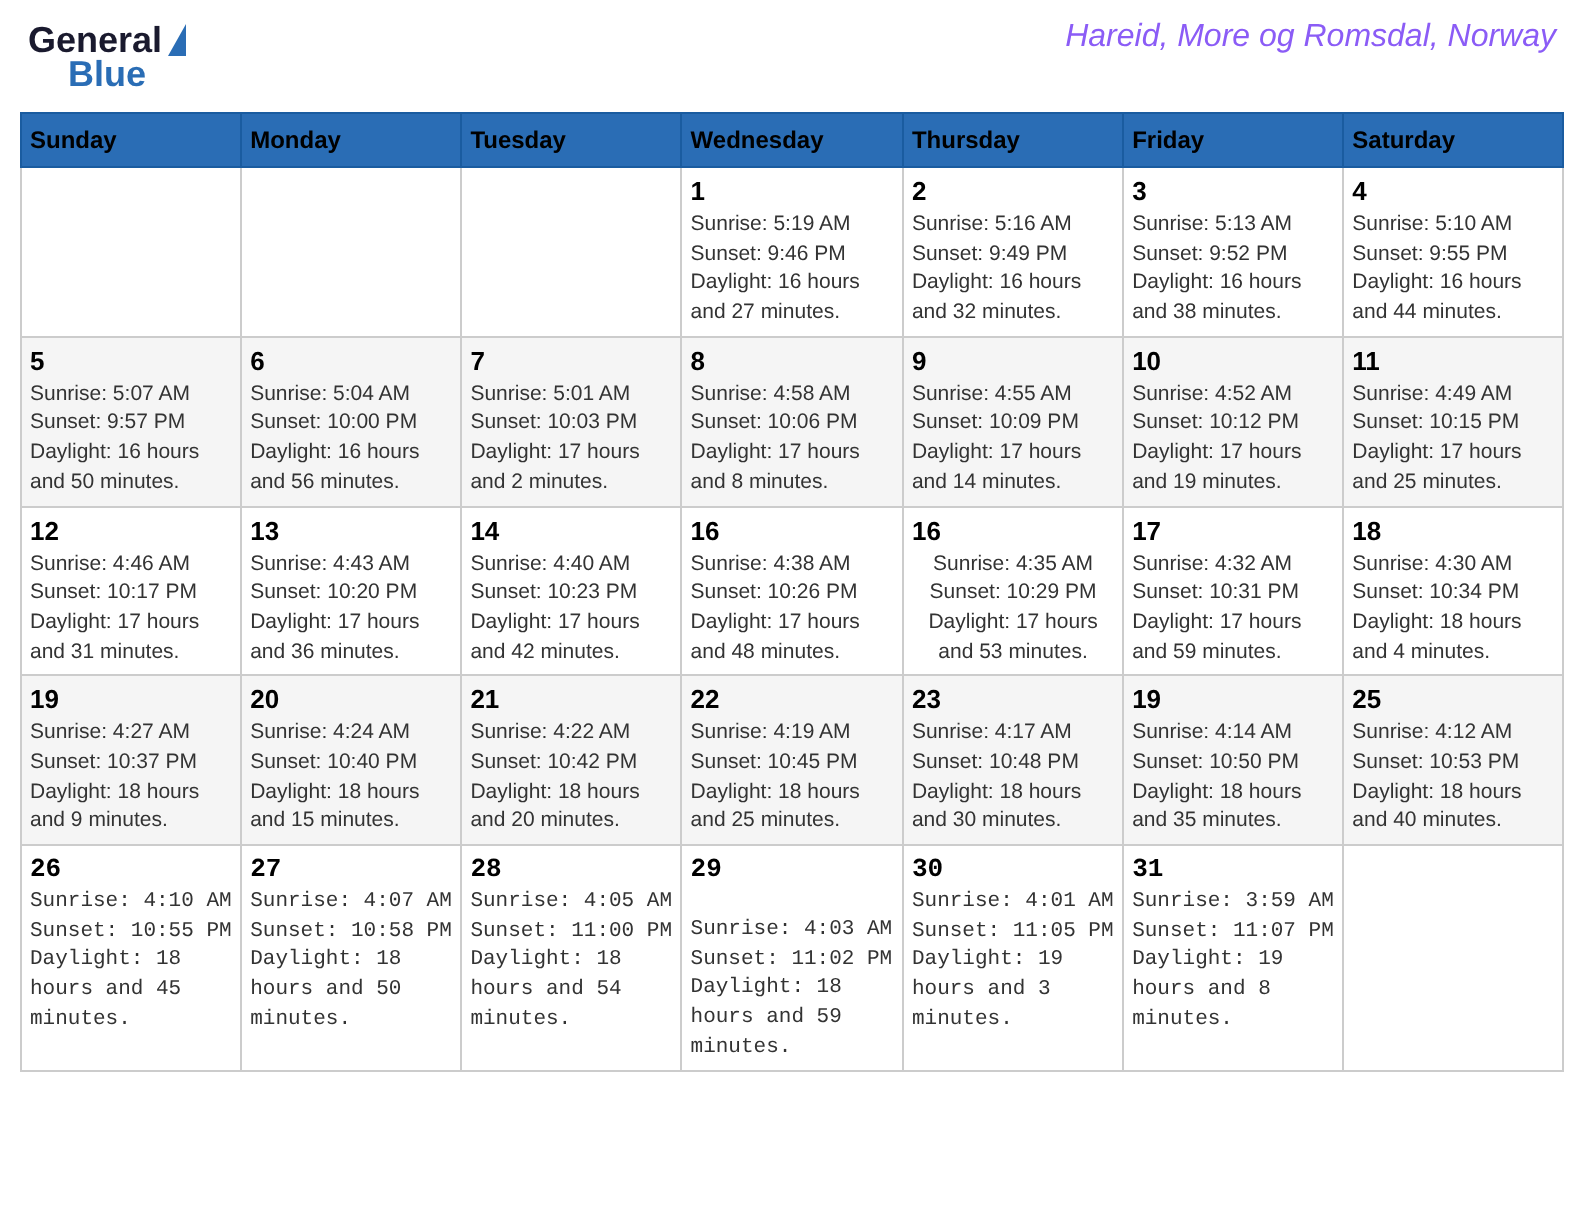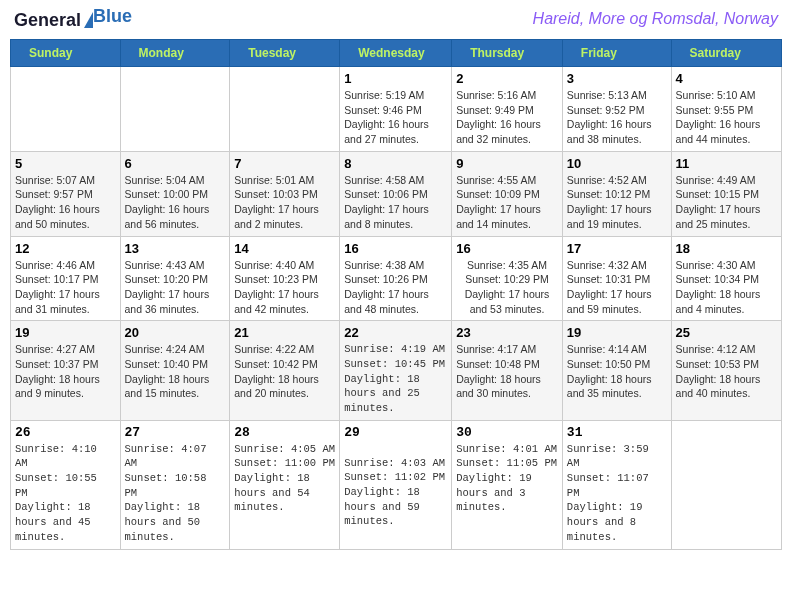--- a/index.html
+++ b/index.html
@@ -12,22 +12,22 @@
     }
     .header-area {
       display: flex;
       justify-content: space-between;
       align-items: flex-start;
       margin-bottom: 8px;
       padding: 0 4px;
     }
     .logo {
       display: flex;
-      flex-direction: row;
-      align-items: flex-start;
+      flex-direction: column;
+      align-items: center;
     }
     .logo-line {
       display: flex;
       align-items: center;
     }
     .title-area {
       text-align: right;
     }
     .month-year {
       font-size: 32px;
@@ -39,22 +39,22 @@
       color: #8b5cf6;
       font-style: italic;
     }
     .calendar {
       width: 100%;
       border-collapse: collapse;
       font-size: 11px;
     }
     .calendar th {
       background: #2a6db5;
-      color: #bef264;
-      padding: 6px 18px;
+      color: #000000;
+      padding: 6px 4px;
       text-align: left;
       font-size: 12px;
       font-weight: bold;
       border: 1px solid #1a5ca0;
     }
     .calendar td {
       border: 1px solid #ccc;
       vertical-align: top;
       padding: 4px;
       width: 113px;
@@ -252,21 +252,21 @@
 Daylight: 18 hours and 15 minutes.</div>
         </td>
         <td>
           <div class="day-num">21</div>
           <div class="day-info" style="white-space: pre-line;">Sunrise: 4:22 AM
 Sunset: 10:42 PM
 Daylight: 18 hours and 20 minutes.</div>
         </td>
         <td>
           <div class="day-num">22</div>
-          <div class="day-info" style="white-space: pre-line; font-family: Liberation Mono, monospace;">Sunrise: 4:19 AM
+          <div class="day-info" style="white-space: pre-line;">Sunrise: 4:19 AM
 Sunset: 10:45 PM
 Daylight: 18 hours and 25 minutes.</div>
         </td>
         <td>
           <div class="day-num">23</div>
           <div class="day-info" style="white-space: pre-line;">Sunrise: 4:17 AM
 Sunset: 10:48 PM
 Daylight: 18 hours and 30 minutes.</div>
         </td>
         <td>

